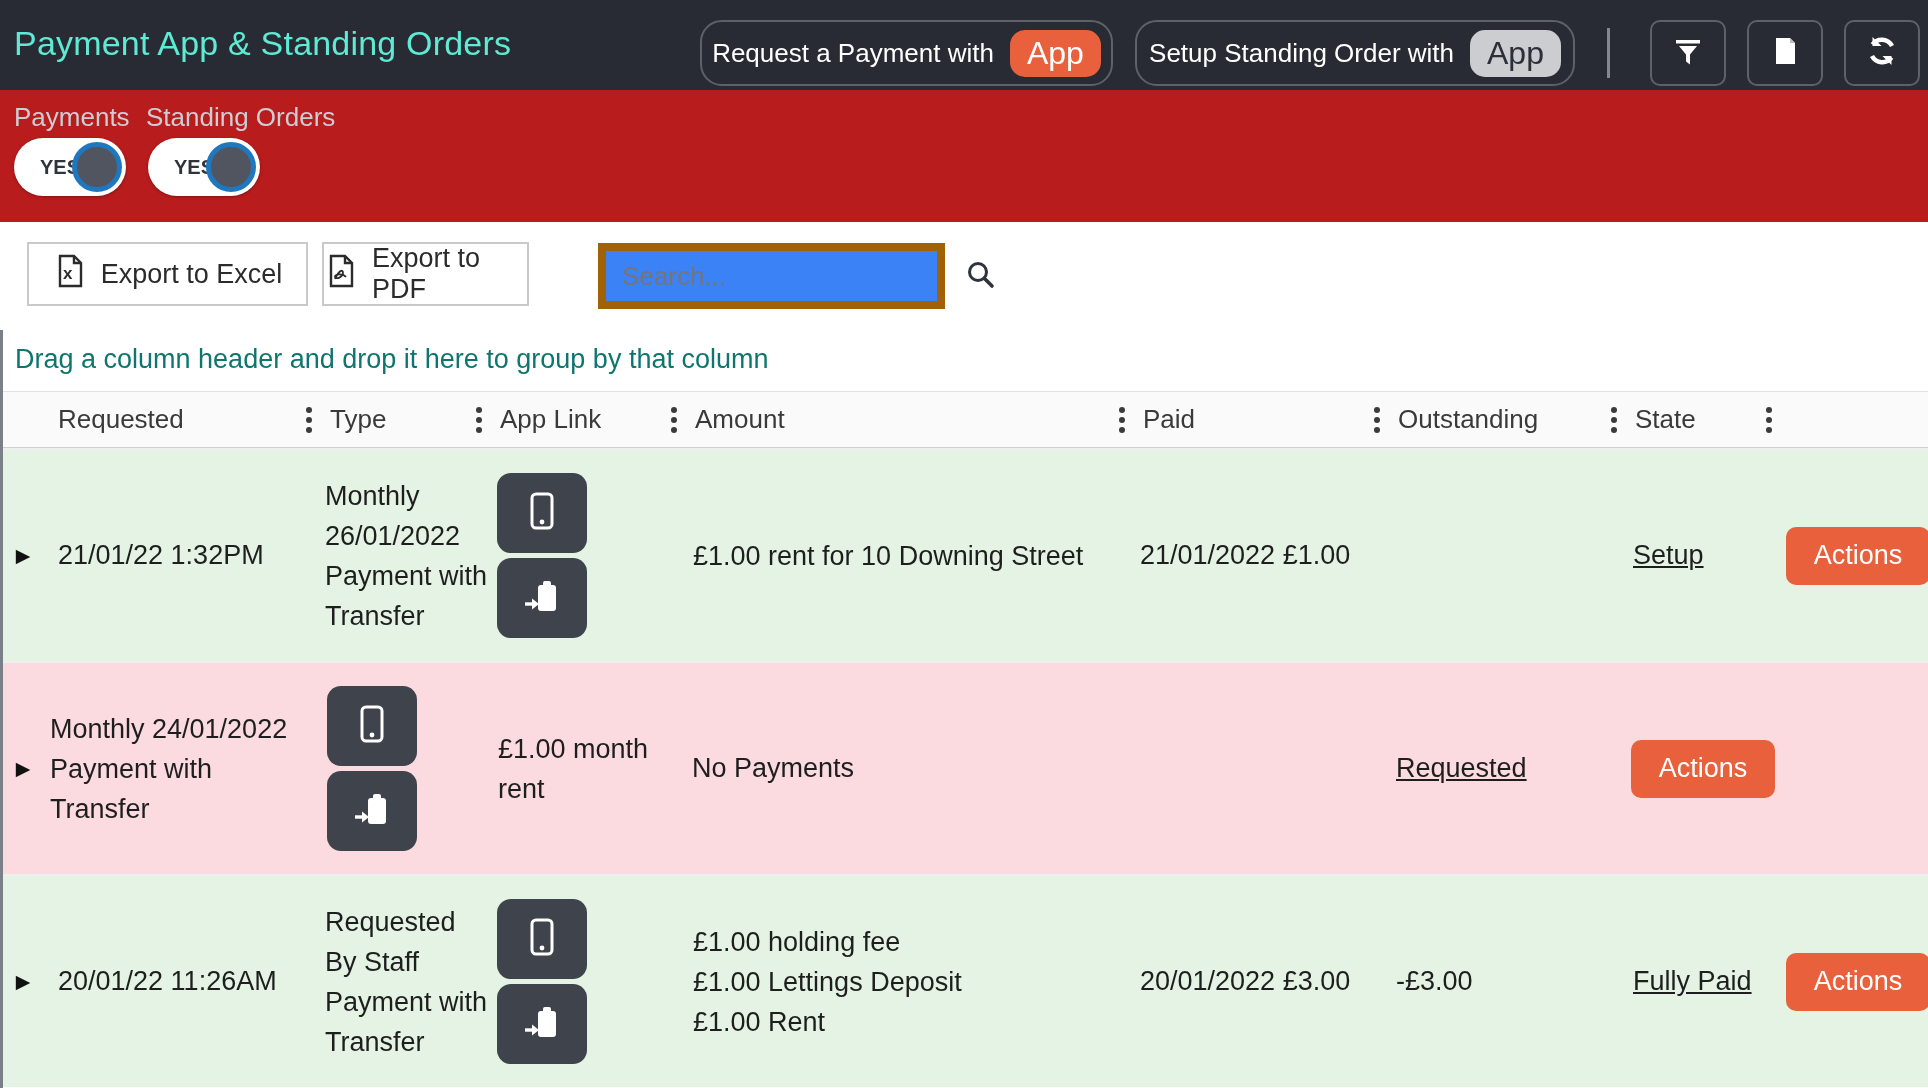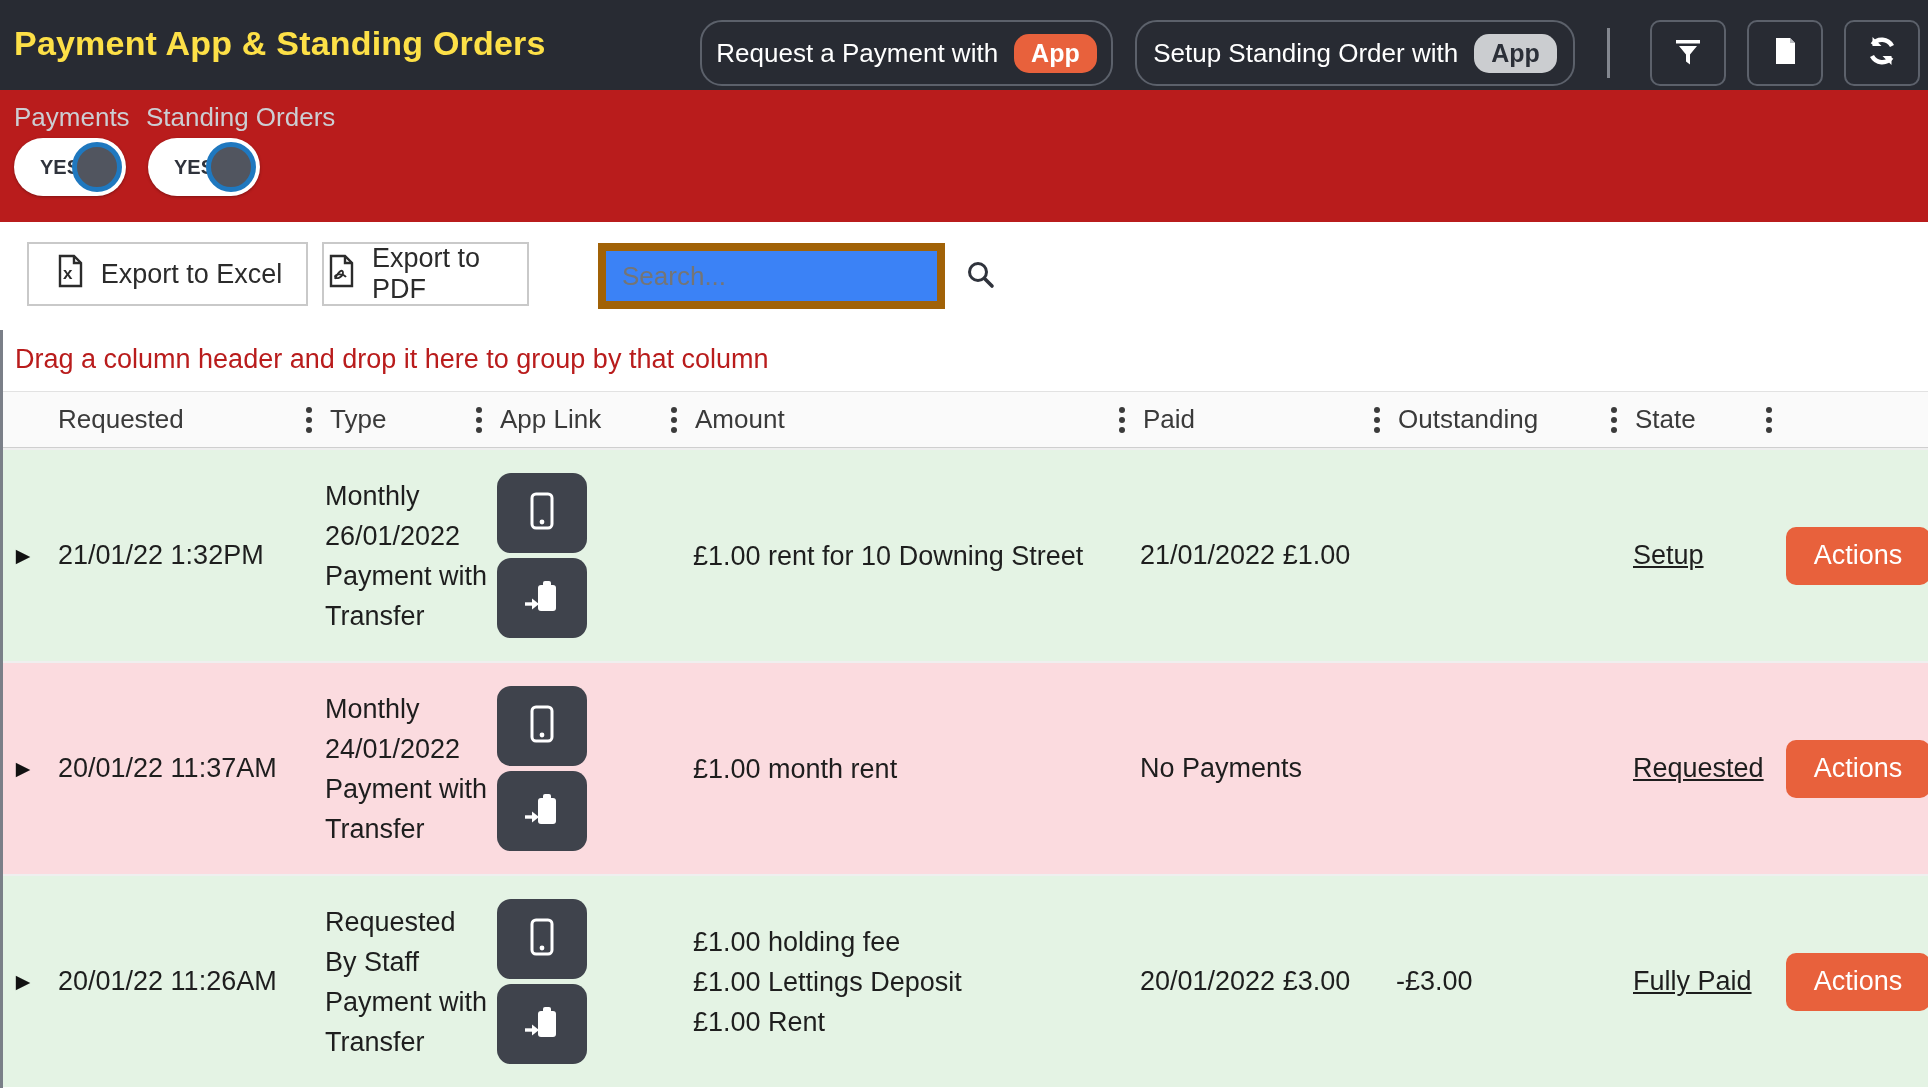--- a/index.html
+++ b/index.html
@@ -3,27 +3,27 @@
 <meta charset="utf-8">
 <style>
   * { margin:0; padding:0; box-sizing:border-box; }
   html,body { width:1928px; height:1088px; overflow:hidden; background:#fff;
               font-family:"Liberation Sans", sans-serif; }
   .screen { position:relative; width:1928px; height:1088px; background:#fff; overflow:hidden; }
 
   
   .titlebar { position:absolute; left:0; top:0; width:1928px; height:90px; background:#282b33; }
   .page-title { position:absolute; left:14px; top:0; height:116px; line-height:86px;
-                color:#fde047; font-size:34px; font-weight:700; letter-spacing:.2px; }
+                color:#5eead4; font-size:34px; font-weight:400; letter-spacing:.2px; }
   .tb-btn { position:absolute; top:20px; height:66px; border:2px solid #5c616b; border-radius:22px;
             display:flex; align-items:center; justify-content:center; gap:16px;
             color:#fff; font-size:26px; background:transparent; cursor:pointer; }
   .btn-request { left:700px; width:413px; }
   .btn-standing { left:1135px; width:440px; }
-  .pill { display:inline-block; border-radius:15px; padding:5px 17px; font-size:25px; font-weight:bold; }
+  .pill { display:inline-block; border-radius:15px; padding:5px 17px; font-size:32px; font-weight:normal; }
   .pill-orange { background:#e8613c; color:#fff; }
   .pill-gray { background:#cbcdd0; color:#2b2f38; }
   .tb-divider { position:absolute; left:1607px; top:28px; width:3px; height:50px; background:#83878f; }
   .icon-btn { position:absolute; top:20px; width:76px; height:66px; border:2px solid #5c616b;
               border-radius:10px; display:flex; align-items:center; justify-content:center; cursor:pointer; }
   .ib-filter { left:1650px; } .ib-book { left:1747px; } .ib-refresh { left:1844px; }
 
   
   .togglebar { position:absolute; left:0; top:90px; width:1928px; height:132px; background:#b91c1c; }
   .tg-label { position:absolute; top:12px; color:#ccced3; font-size:26px; }
@@ -45,21 +45,21 @@
   .searchbox { position:absolute; left:598px; top:21px; width:347px; height:66px; background:#3b82f6;
                border:8px solid #a16207; display:flex; align-items:center; }
   .searchbox input { flex:1; border:none; outline:none; font-size:26px; color:#333;
                      padding:0 6px 0 16px; font-family:"Liberation Sans", sans-serif; background:transparent; }
   .searchbox input::placeholder { color:#757575; }
   .search-ico { width:46px; display:flex; align-items:center; justify-content:center; cursor:pointer; }
 
   
   .grid { position:absolute; left:0; top:330px; width:1928px; height:758px;
           border-left:3px solid #7a7f88; }
-  .group-hint { padding:14px 4px 16px 12px; font-size:27px; color:#b91c1c; }
+  .group-hint { padding:14px 4px 16px 12px; font-size:27px; color:#0f766e; }
   .grid-header, .grid-row { display:grid;
       grid-template-columns:40px 275px 170px 195px 448px 255px 237px 155px 1fr; }
   .grid-header { height:57px; background:#fafafa; border-top:1px solid #e2e2e2; border-bottom:1px solid #cfcfcf; }
   .hcell { display:flex; align-items:center; justify-content:space-between; font-size:26px; color:#3a3a3a; }
   .hcell .hlabel { padding-left:12px; white-space:nowrap; }
   .hcell-requested .hlabel { padding-left:15px; }
   .kebab { display:flex; flex-direction:column; gap:4px; padding-right:6px; cursor:pointer; }
   .kebab .dot { width:6px; height:6px; border-radius:50%; background:#3b3b3b; }
 
   .grid-row { min-height:213px; border-top:2px solid #efefef; }
@@ -278,21 +278,20 @@
       <div class="cell cell-state">Setup</div>
       <div class="cell cell-actions">
         <button class="actions-btn">Actions</button>
       </div>
     </div>
 
     <div class="grid-row row-pink">
       <div class="cell cell-expander">
         <span class="expander-arrow">▶</span>
       </div>
-      <div class="cell cell-requested">20/01/22 11:37AM</div>
       <div class="cell cell-type">Monthly 24/01/2022 Payment with Transfer</div>
       <div class="cell cell-applink">
         <button class="applink-btn">
           <span>
             <svg width="40" height="48" viewBox="0 0 40 48" fill="none">
               <rect x="10" y="6" width="20" height="34" rx="4" stroke="#fff" stroke-width="3"></rect>
               <circle cx="20" cy="34" r="2.4" fill="#fff"></circle>
             </svg>
           </span>
         </button>

